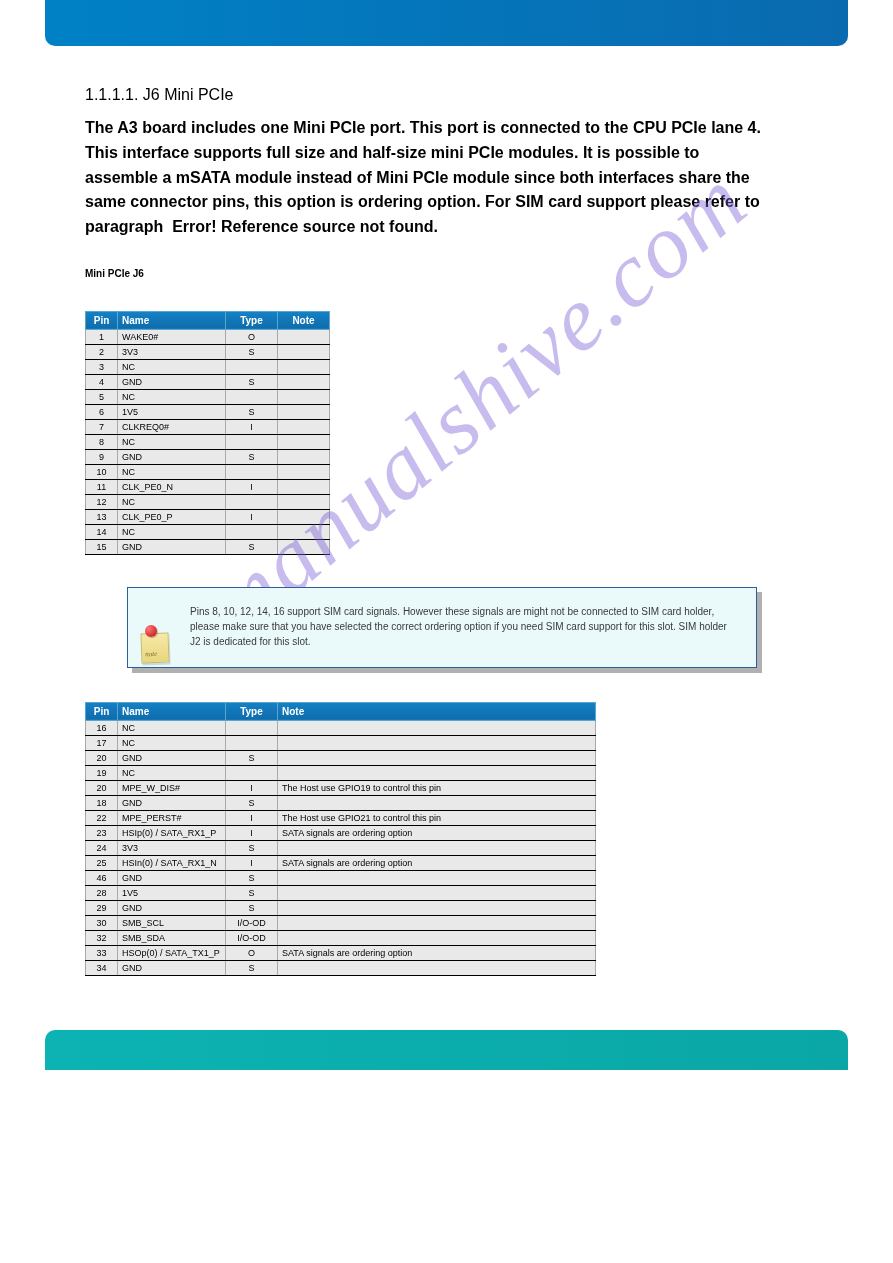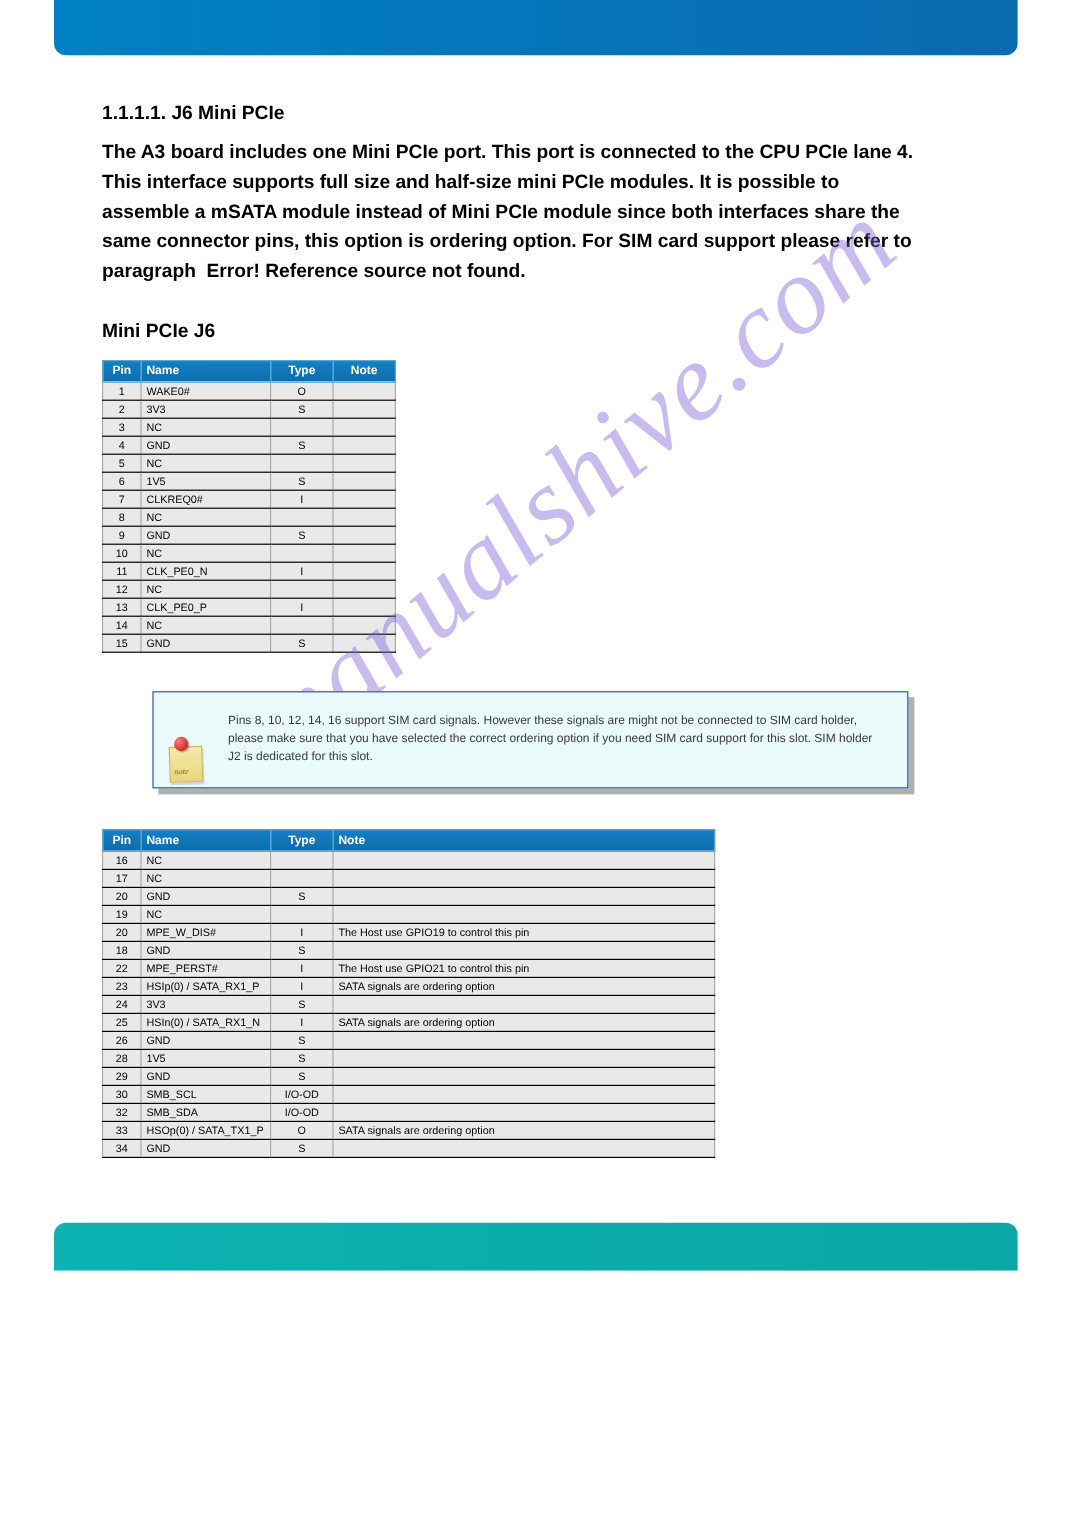--- a/index.html
+++ b/index.html
@@ -1,22 +1,22 @@
 <!DOCTYPE html>
 <html><head>
 <meta charset="utf-8">
 <style>
   * { box-sizing: border-box; margin: 0; padding: 0; }
   body { font-family: Arial, Helvetica, sans-serif; font-size: 9px; background: #fff; width: 893px; color: #000; }
   .page { width: 893px; position: relative; }
   .top-banner { margin: 0 45px; height: 46px; background: linear-gradient(90deg, #0081c6 0%, #0a6aaf 100%); border-radius: 0 0 10px 10px; }
   .content { padding: 40px 80px 20px 85px; }
-  .intro-heading { font-size: 16px; font-weight: bold; margin-bottom: 12px; }
+  .intro-heading { font-size: 16px; font-weight: normal; margin-bottom: 12px; }
   .intro-text { font-size: 16px; line-height: 1.55; margin-bottom: 28px; max-width: 680px; font-weight: bold; }
-  .section-heading { font-size: 16px; font-weight: bold; margin-bottom: 14px; }
+  .section-heading { font-size: 10px; font-weight: bold; margin-bottom: 32px; }
   table { border-collapse: collapse; }
   th { background: linear-gradient(#1481c6, #0f6cab); color: #fff; font-weight: bold; font-size: 10px; padding: 3px 4px; text-align: left; border: 1px solid #5aa6cf; }
   td { background: #e9e9e9; font-size: 9px; padding: 2px 4px; border-left: 1px solid #a9a9a9; border-right: 1px solid #a9a9a9; border-bottom: 1px solid #000; }
   table { border: 1px solid #5aa6cf; }
   .t1 { margin-left: 0; }
   .t1 th:nth-child(1), .t1 td:nth-child(1) { width: 32px; text-align: center; }
   .t1 th:nth-child(2), .t1 td:nth-child(2) { width: 108px; }
   .t1 th:nth-child(3), .t1 td:nth-child(3) { width: 52px; text-align: center; }
   .t1 th:nth-child(4), .t1 td:nth-child(4) { width: 52px; text-align: center; }
   .note-wrap { position: relative; margin: 32px 0 34px 42px; width: 630px; }
@@ -228,21 +228,21 @@
             <td>S</td>
             <td></td>
           </tr>
           <tr>
             <td>25</td>
             <td>HSIn(0) / SATA_RX1_N</td>
             <td>I</td>
             <td>SATA signals are ordering option</td>
           </tr>
           <tr>
-            <td>26</td>
+            <td>46</td>
             <td>GND</td>
             <td>S</td>
             <td></td>
           </tr>
           <tr>
             <td>28</td>
             <td>1V5</td>
             <td>S</td>
             <td></td>
           </tr>

